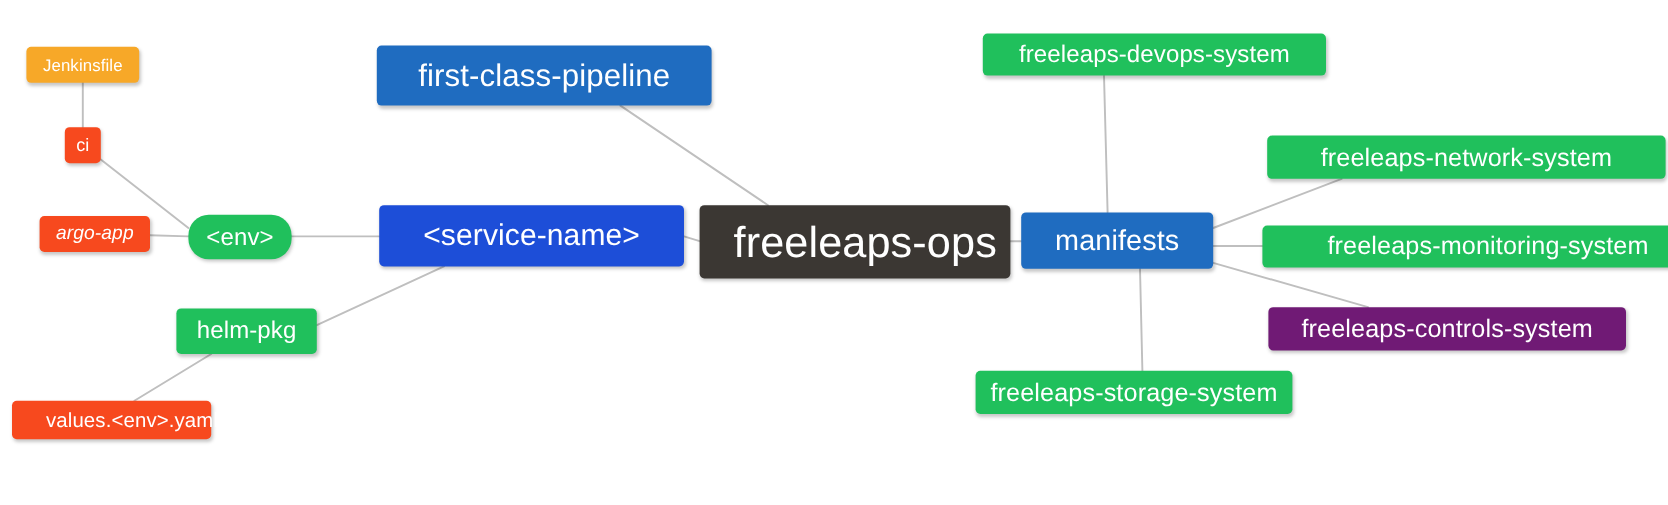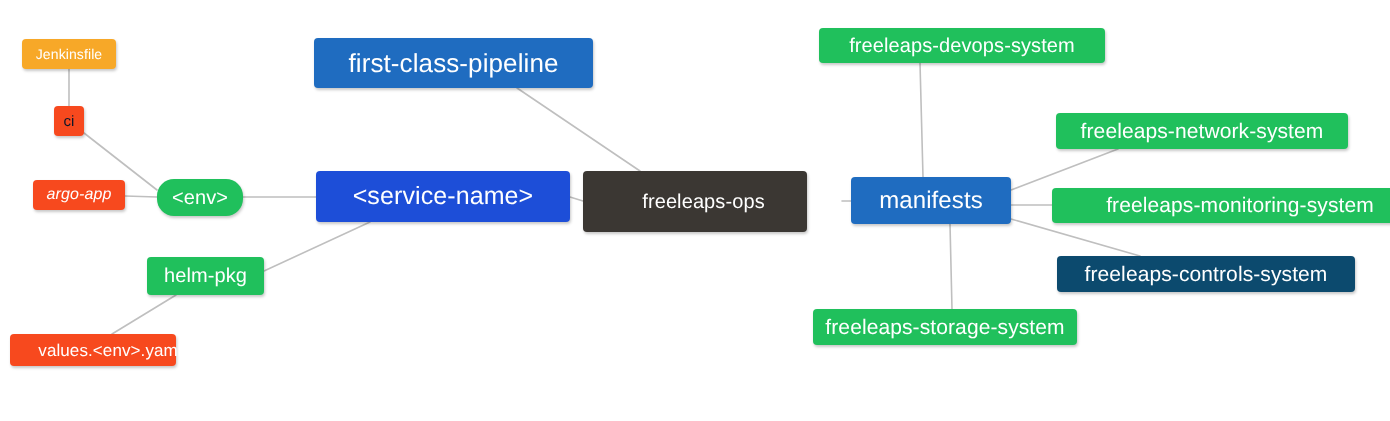--- a/index.html
+++ b/index.html
@@ -59,59 +59,59 @@
       <line x1="69" y1="106" x2="69" y2="57" stroke="#bfbfbf" stroke-width="1.6" stroke-linecap="round"></line>
       <line x1="157" y1="197" x2="125" y2="196" stroke="#bfbfbf" stroke-width="1.6" stroke-linecap="round"></line>
       <line x1="176" y1="295" x2="112" y2="334" stroke="#bfbfbf" stroke-width="1.6" stroke-linecap="round"></line>
       <line x1="923" y1="177" x2="920" y2="63" stroke="#bfbfbf" stroke-width="1.6" stroke-linecap="round"></line>
       <line x1="1011" y1="190" x2="1118" y2="149" stroke="#bfbfbf" stroke-width="1.6" stroke-linecap="round"></line>
       <line x1="1011" y1="205" x2="1052" y2="205" stroke="#bfbfbf" stroke-width="1.6" stroke-linecap="round"></line>
       <line x1="1011" y1="219" x2="1140" y2="256" stroke="#bfbfbf" stroke-width="1.6" stroke-linecap="round"></line>
       <line x1="950" y1="224" x2="952" y2="309" stroke="#bfbfbf" stroke-width="1.6" stroke-linecap="round"></line>
     </svg>
   <div id="node-layer">
-      <div class="node" style="left: 583px; top: 171px; width: 224px; height: 61px; background: rgb(59, 55, 51); font-size: 20px; color: rgb(255, 255, 255); padding-left: 17px;">
+      <div class="node" style="left: 583px; top: 171px; width: 259px; height: 61px; background: rgb(59, 55, 51); font-size: 36px; color: rgb(255, 255, 255); padding-left: 17px;">
         <span class="node-label">freeleaps-ops</span>
       </div>
       <div class="node" style="left: 316px; top: 171px; width: 254px; height: 51px; background: #1d4ed8; font-size: 25px; color: rgb(255, 255, 255);">
         <span class="node-label">&lt;service-name&gt;</span>
       </div>
       <div class="node" style="left: 851px; top: 177px; width: 160px; height: 47px; background: rgb(31, 108, 192); font-size: 24px; color: rgb(255, 255, 255);">
         <span class="node-label">manifests</span>
       </div>
       <div class="node" style="left: 314px; top: 38px; width: 279px; height: 50px; background: rgb(31, 108, 192); font-size: 26px; color: rgb(255, 255, 255);">
         <span class="node-label">first-class-pipeline</span>
       </div>
       <div class="node" style="left: 157px; top: 179px; width: 86px; height: 37px; background: rgb(32, 192, 92); font-size: 20px; color: rgb(255, 255, 255); border-radius: 17px;">
         <span class="node-label">&lt;env&gt;</span>
       </div>
       <div class="node" style="left: 147px; top: 257px; width: 117px; height: 38px; background: rgb(32, 192, 92); font-size: 20px; color: rgb(255, 255, 255);">
         <span class="node-label">helm-pkg</span>
       </div>
-      <div class="node" style="left: 54px; top: 106px; width: 30px; height: 30px; background: rgb(247, 73, 30); font-size: 15px; color: #0f172a;">
+      <div class="node" style="left: 54px; top: 106px; width: 30px; height: 30px; background: rgb(247, 73, 30); font-size: 15px; color: #ffffff;">
         <span class="node-label">ci</span>
       </div>
       <div class="node" style="left: 22px; top: 39px; width: 94px; height: 30px; background: rgb(247, 168, 40); font-size: 14px; color: rgb(255, 255, 255);">
         <span class="node-label">Jenkinsfile</span>
       </div>
       <div class="node" style="left: 33px; top: 180px; width: 92px; height: 30px; background: rgb(247, 73, 30); font-size: 16px; color: rgb(255, 255, 255); font-style: italic;">
         <span class="node-label">argo-app</span>
       </div>
       <div class="node" style="left: 10px; top: 334px; width: 166px; height: 32px; background: rgb(247, 73, 30); font-size: 17px; color: rgb(255, 255, 255); padding-left: 34px;">
         <span class="node-label">values.&lt;env&gt;.yaml</span>
       </div>
       <div class="node" style="left: 800px; top: 28px; width: 286px; height: 35px; background: rgb(32, 192, 92); font-size: 20px; color: rgb(255, 255, 255); margin-left: 19px;">
         <span class="node-label">freeleaps-devops-system</span>
       </div>
-      <div class="node" style="left: 1056px; top: 113px; width: 292px; height: 36px; background: rgb(32, 192, 92); font-size: 21px; color: rgb(255, 255, 255);">
+      <div class="node" style="left: 1056px; top: 113px; width: 332px; height: 36px; background: rgb(32, 192, 92); font-size: 21px; color: rgb(255, 255, 255);">
         <span class="node-label">freeleaps-network-system</span>
       </div>
       <div class="node" style="left: 1052px; top: 188px; width: 376px; height: 35px; background: rgb(32, 192, 92); font-size: 21px; color: rgb(255, 255, 255);">
         <span class="node-label">freeleaps-monitoring-system</span>
       </div>
-      <div class="node" style="left: 1057px; top: 256px; width: 298px; height: 36px; background: #0c4a6e; font-size: 21px; color: rgb(255, 255, 255);">
+      <div class="node" style="left: 1057px; top: 256px; width: 298px; height: 36px; background: #701a75; font-size: 21px; color: rgb(255, 255, 255);">
         <span class="node-label">freeleaps-controls-system</span>
       </div>
       <div class="node" style="left: 813px; top: 309px; width: 264px; height: 36px; background: rgb(32, 192, 92); font-size: 21px; color: rgb(255, 255, 255);">
         <span class="node-label">freeleaps-storage-system</span>
       </div>
     </div>
 </div>
 
 </body></html>

